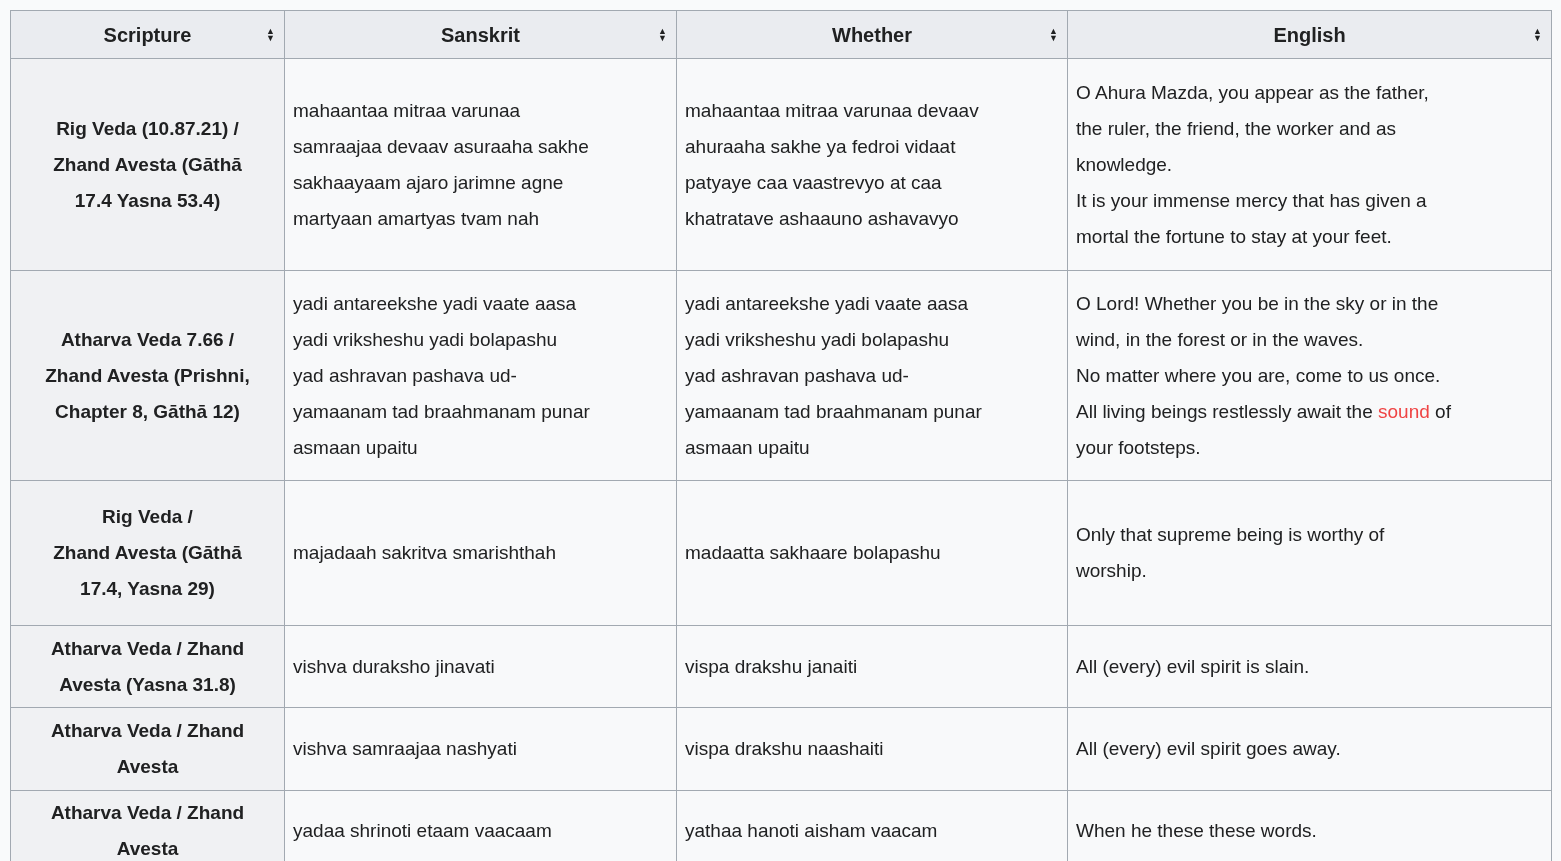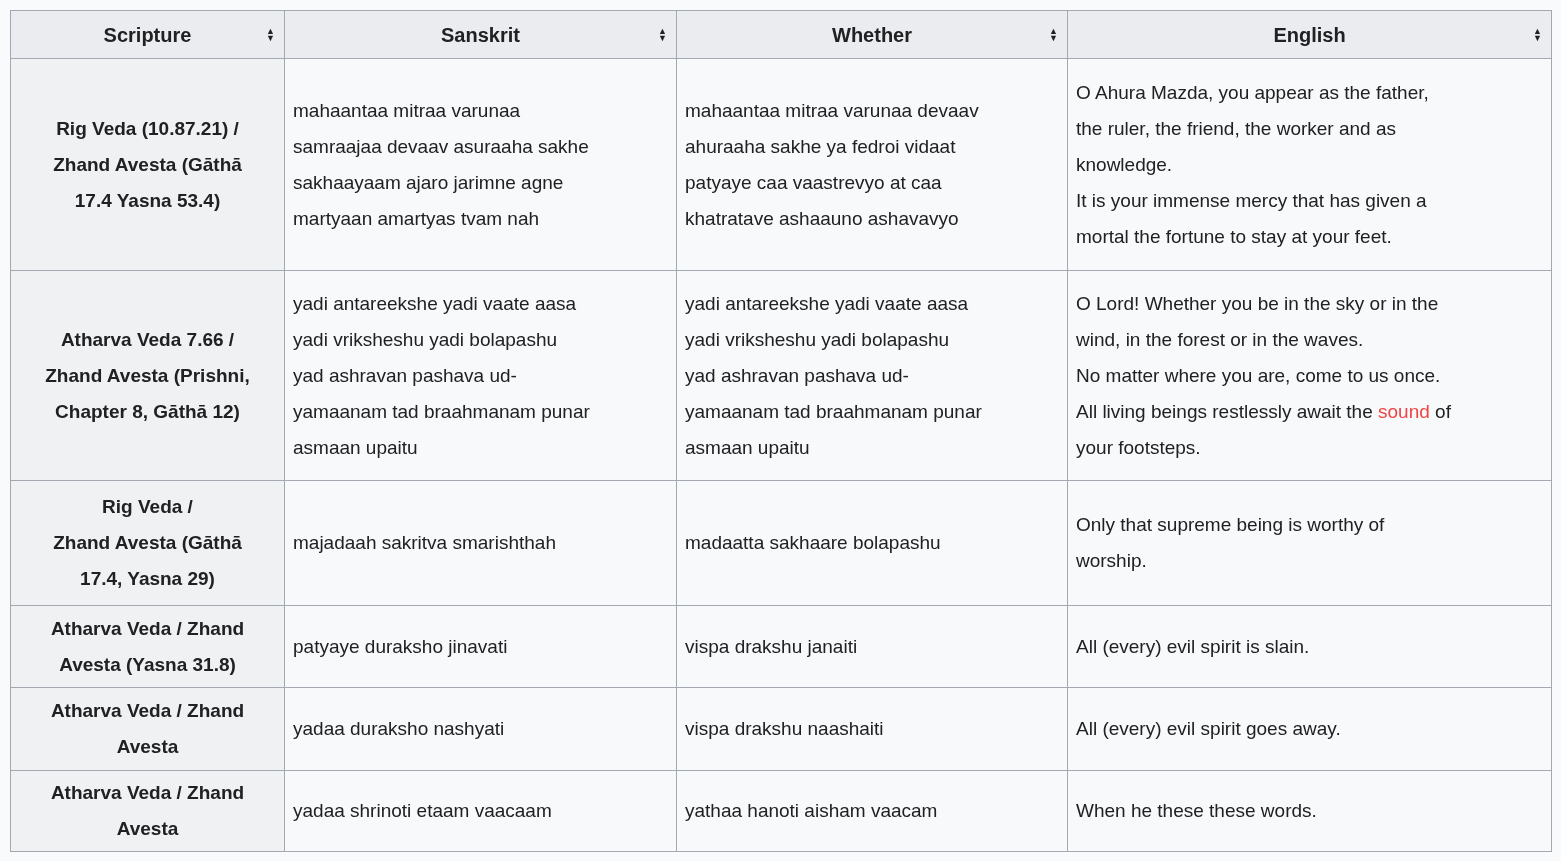--- a/index.html
+++ b/index.html
@@ -66,21 +66,21 @@
     white-space: pre-line;
   }
   .highlight {
     color: #ef4444;
     cursor: pointer;
   }
   
   tr.hdr { height: 48px; }
   tr.r0 { height: 212px; }
   tr.r1 { height: 210px; }
-  tr.r2 { height: 125px; }
+  tr.r2 { height: 145px; }
   tr.r3 { height: 82px; }
   tr.r4 { height: 83px; }
   tr.r5 { height: 81px; }
 </style>
 </head>
 <body>
 
 <div class="page">
   <table class="comparison">
     <colgroup>
@@ -153,28 +153,28 @@
 Zhand Avesta (Gāthā
 17.4, Yasna 29)</th>
         <td>majadaah sakritva smarishthah</td>
         <td>madaatta sakhaare bolapashu</td>
         <td>Only that supreme being is worthy of
 worship.</td>
       </tr>
       <tr class="r3">
         <th class="scripture">Atharva Veda / Zhand
 Avesta (Yasna 31.8)</th>
-        <td>patyaye duraksho jinavati</td>
+        <td>vishva duraksho jinavati</td>
         <td>vispa drakshu janaiti</td>
         <td>All (every) evil spirit is slain.</td>
       </tr>
       <tr class="r4">
         <th class="scripture">Atharva Veda / Zhand
 Avesta</th>
-        <td>yadaa duraksho nashyati</td>
+        <td>vishva samraajaa nashyati</td>
         <td>vispa drakshu naashaiti</td>
         <td>All (every) evil spirit goes away.</td>
       </tr>
       <tr class="r5">
         <th class="scripture">Atharva Veda / Zhand
 Avesta</th>
         <td>yadaa shrinoti etaam vaacaam</td>
         <td>yathaa hanoti aisham vaacam</td>
         <td>When he these these words.</td>
       </tr>

